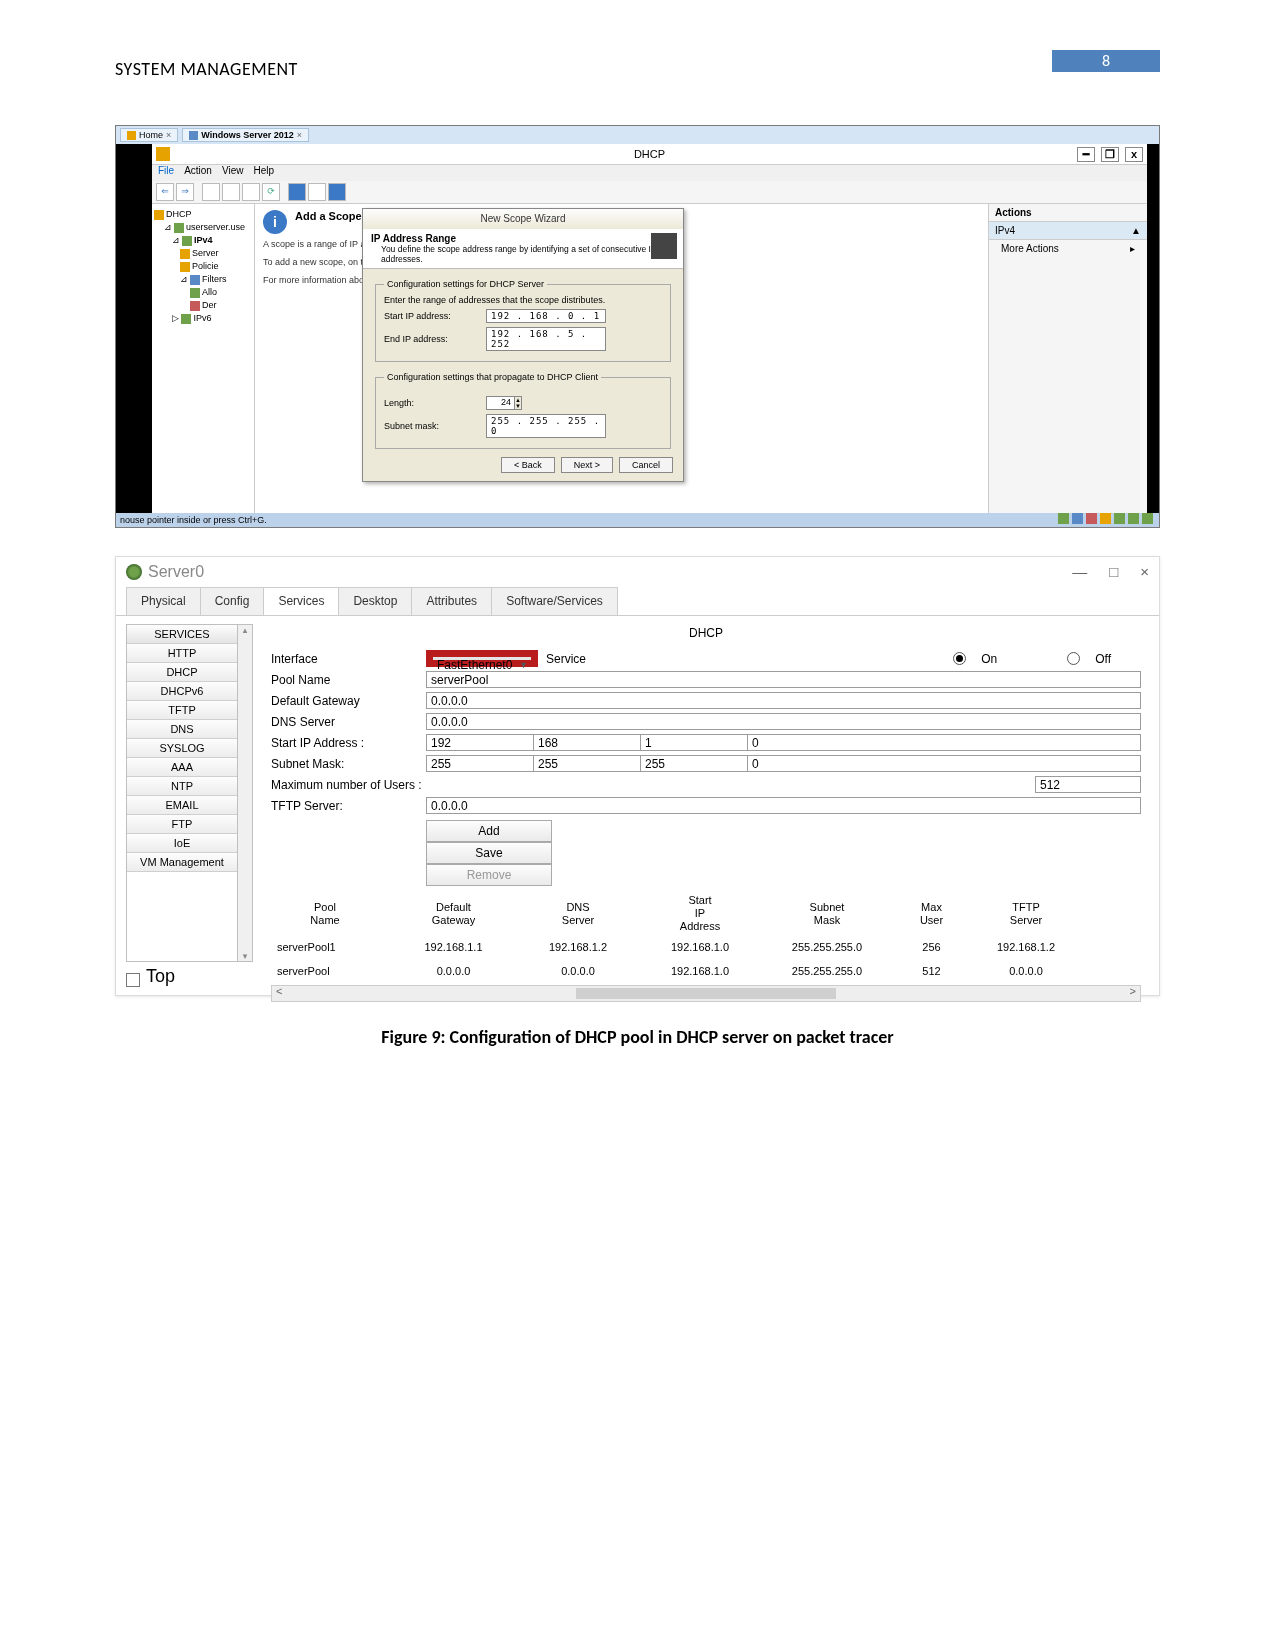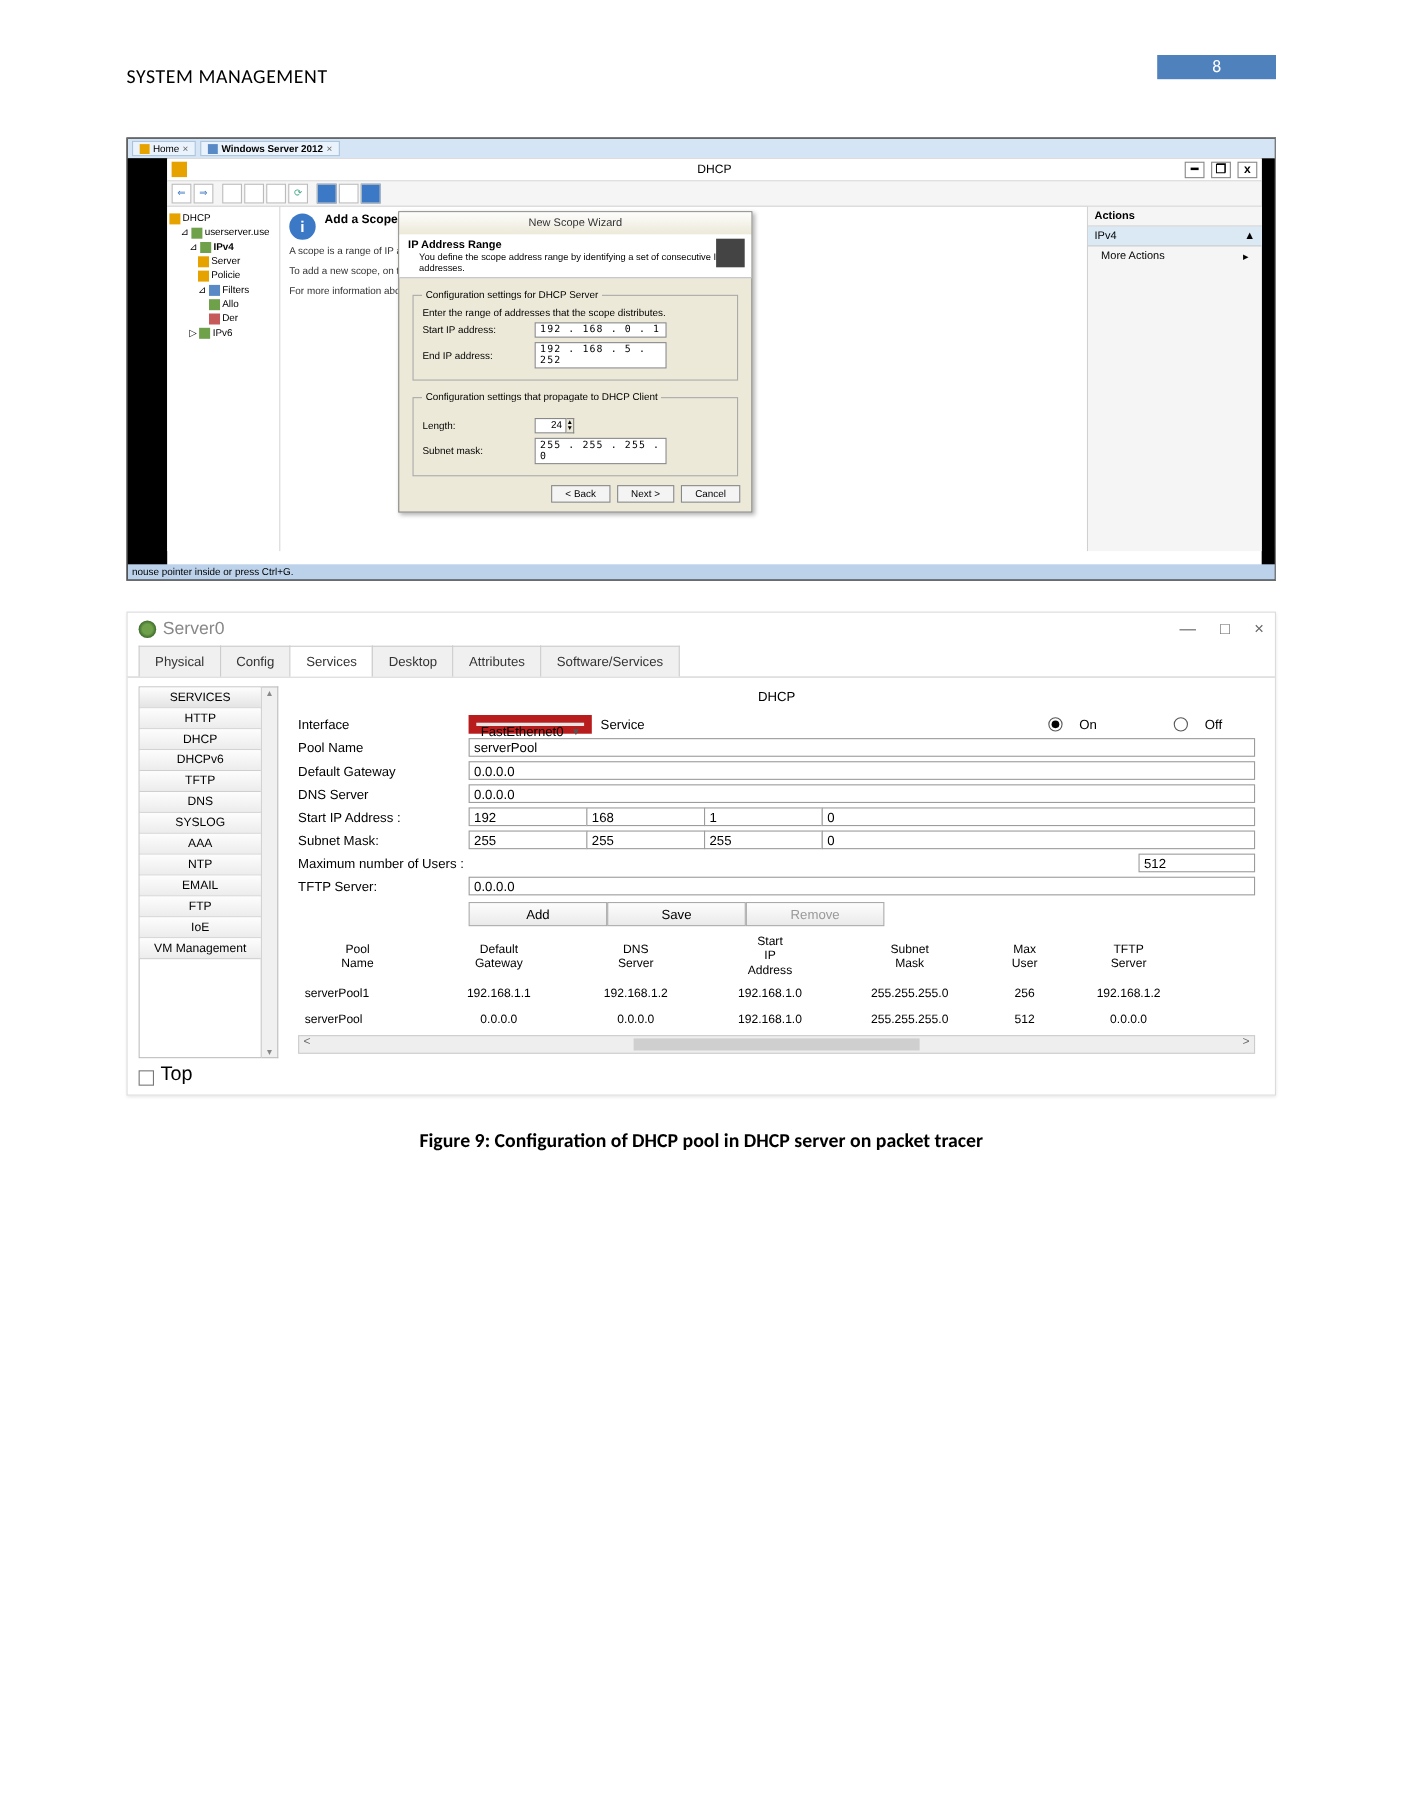--- a/index.html
+++ b/index.html
@@ -255,21 +255,20 @@
   .fig8-status {
     position: absolute;
     bottom: 0; left: 0; right: 0;
     height: 14px;
     background: #bcd2ea;
     font-size: 9px;
     padding-left: 4px;
     line-height: 14px;
     display: flex;
     justify-content: space-between;
-    flex-direction: column;
   }
   .fig8-status .tray { display:flex; gap:3px; padding-right:6px; }
   .fig8-status .tray span { width:11px; height:11px; background:#6fa04a; }
   .fig8-status .tray span:nth-child(2){background:#5a8ac6;}
   .fig8-status .tray span:nth-child(3){background:#c65a5a;}
   .fig8-status .tray span:nth-child(4){background:#e6a300;}
   .fig8-scroll { position:absolute; right:0; top:18px; bottom:12px; width:12px; background:#e9e9e9; }
   .fig8-scroll .sb { width:100%; height:18px; background:#cfcfcf; border:1px solid #aaa; box-sizing:border-box; font-size:8px; text-align:center; }
 
   
@@ -361,21 +360,21 @@
     width: 112px;
     height: 17px;
     box-sizing: border-box;
     line-height: 14px;
   }
   .fig9-interface::after { content: "▼"; position: absolute; right: 3px; top: 1px; font-size: 9px; color: #555; }
   .service-lbl { margin-left: 8px; }
   .fig9-radio { display: inline-flex; align-items: center; gap: 15px; font-size: 12px; }
   .fig9-radio .dot { width: 11px; height: 11px; border: 1px solid #555; border-radius: 50%; position: relative; }
   .fig9-radio.on .dot::after { content:""; position:absolute; inset:2px; background:#000; border-radius:50%; }
-  .fig9-btns { display: flex; gap: 0; margin: 6px 0 6px 155px; }
+  .fig9-btns { display: flex; gap: 0; margin: 6px 0 6px 155px; flex-direction: column; }
   .fig9-btns button {
     width: 126px;
     height: 22px;
     border: 1px solid #aaa;
     background: linear-gradient(#fdfdfd,#eaeaea);
     font-size: 12px;
   }
   .fig9-btns button.disabled { color: #999; }
   .fig9-table { font-size: 11px; margin-top: 2px; margin-left:0; }
   .fig9-table .thead, .fig9-table .trow {
@@ -437,20 +436,26 @@
     <div class="fig8-body">
       <div class="fig8-inner">
         <div class="fig8-titlebar">
           <div class="title-icon"></div>
           <div class="fig8-title-text">DHCP</div>
           <div class="fig8-winbtns">
             <span>━</span>
             <span>❐</span>
             <span>x</span>
           </div>
+        </div>
+        <div class="fig8-menu">
+          <span>File</span>
+          <span>Action</span>
+          <span>View</span>
+          <span>Help</span>
         </div>
         <div class="fig8-toolbar">
           <div class="tb" style="color:#3b78c6">⇐</div>
           <div class="tb" style="color:#3b78c6">⇒</div>
           <div style="width:4px"></div>
           <div class="tb"></div>
           <div class="tb"></div>
           <div class="tb"></div>
           <div class="tb" style="color:#4a8">⟳</div>
           <div style="width:4px"></div>

